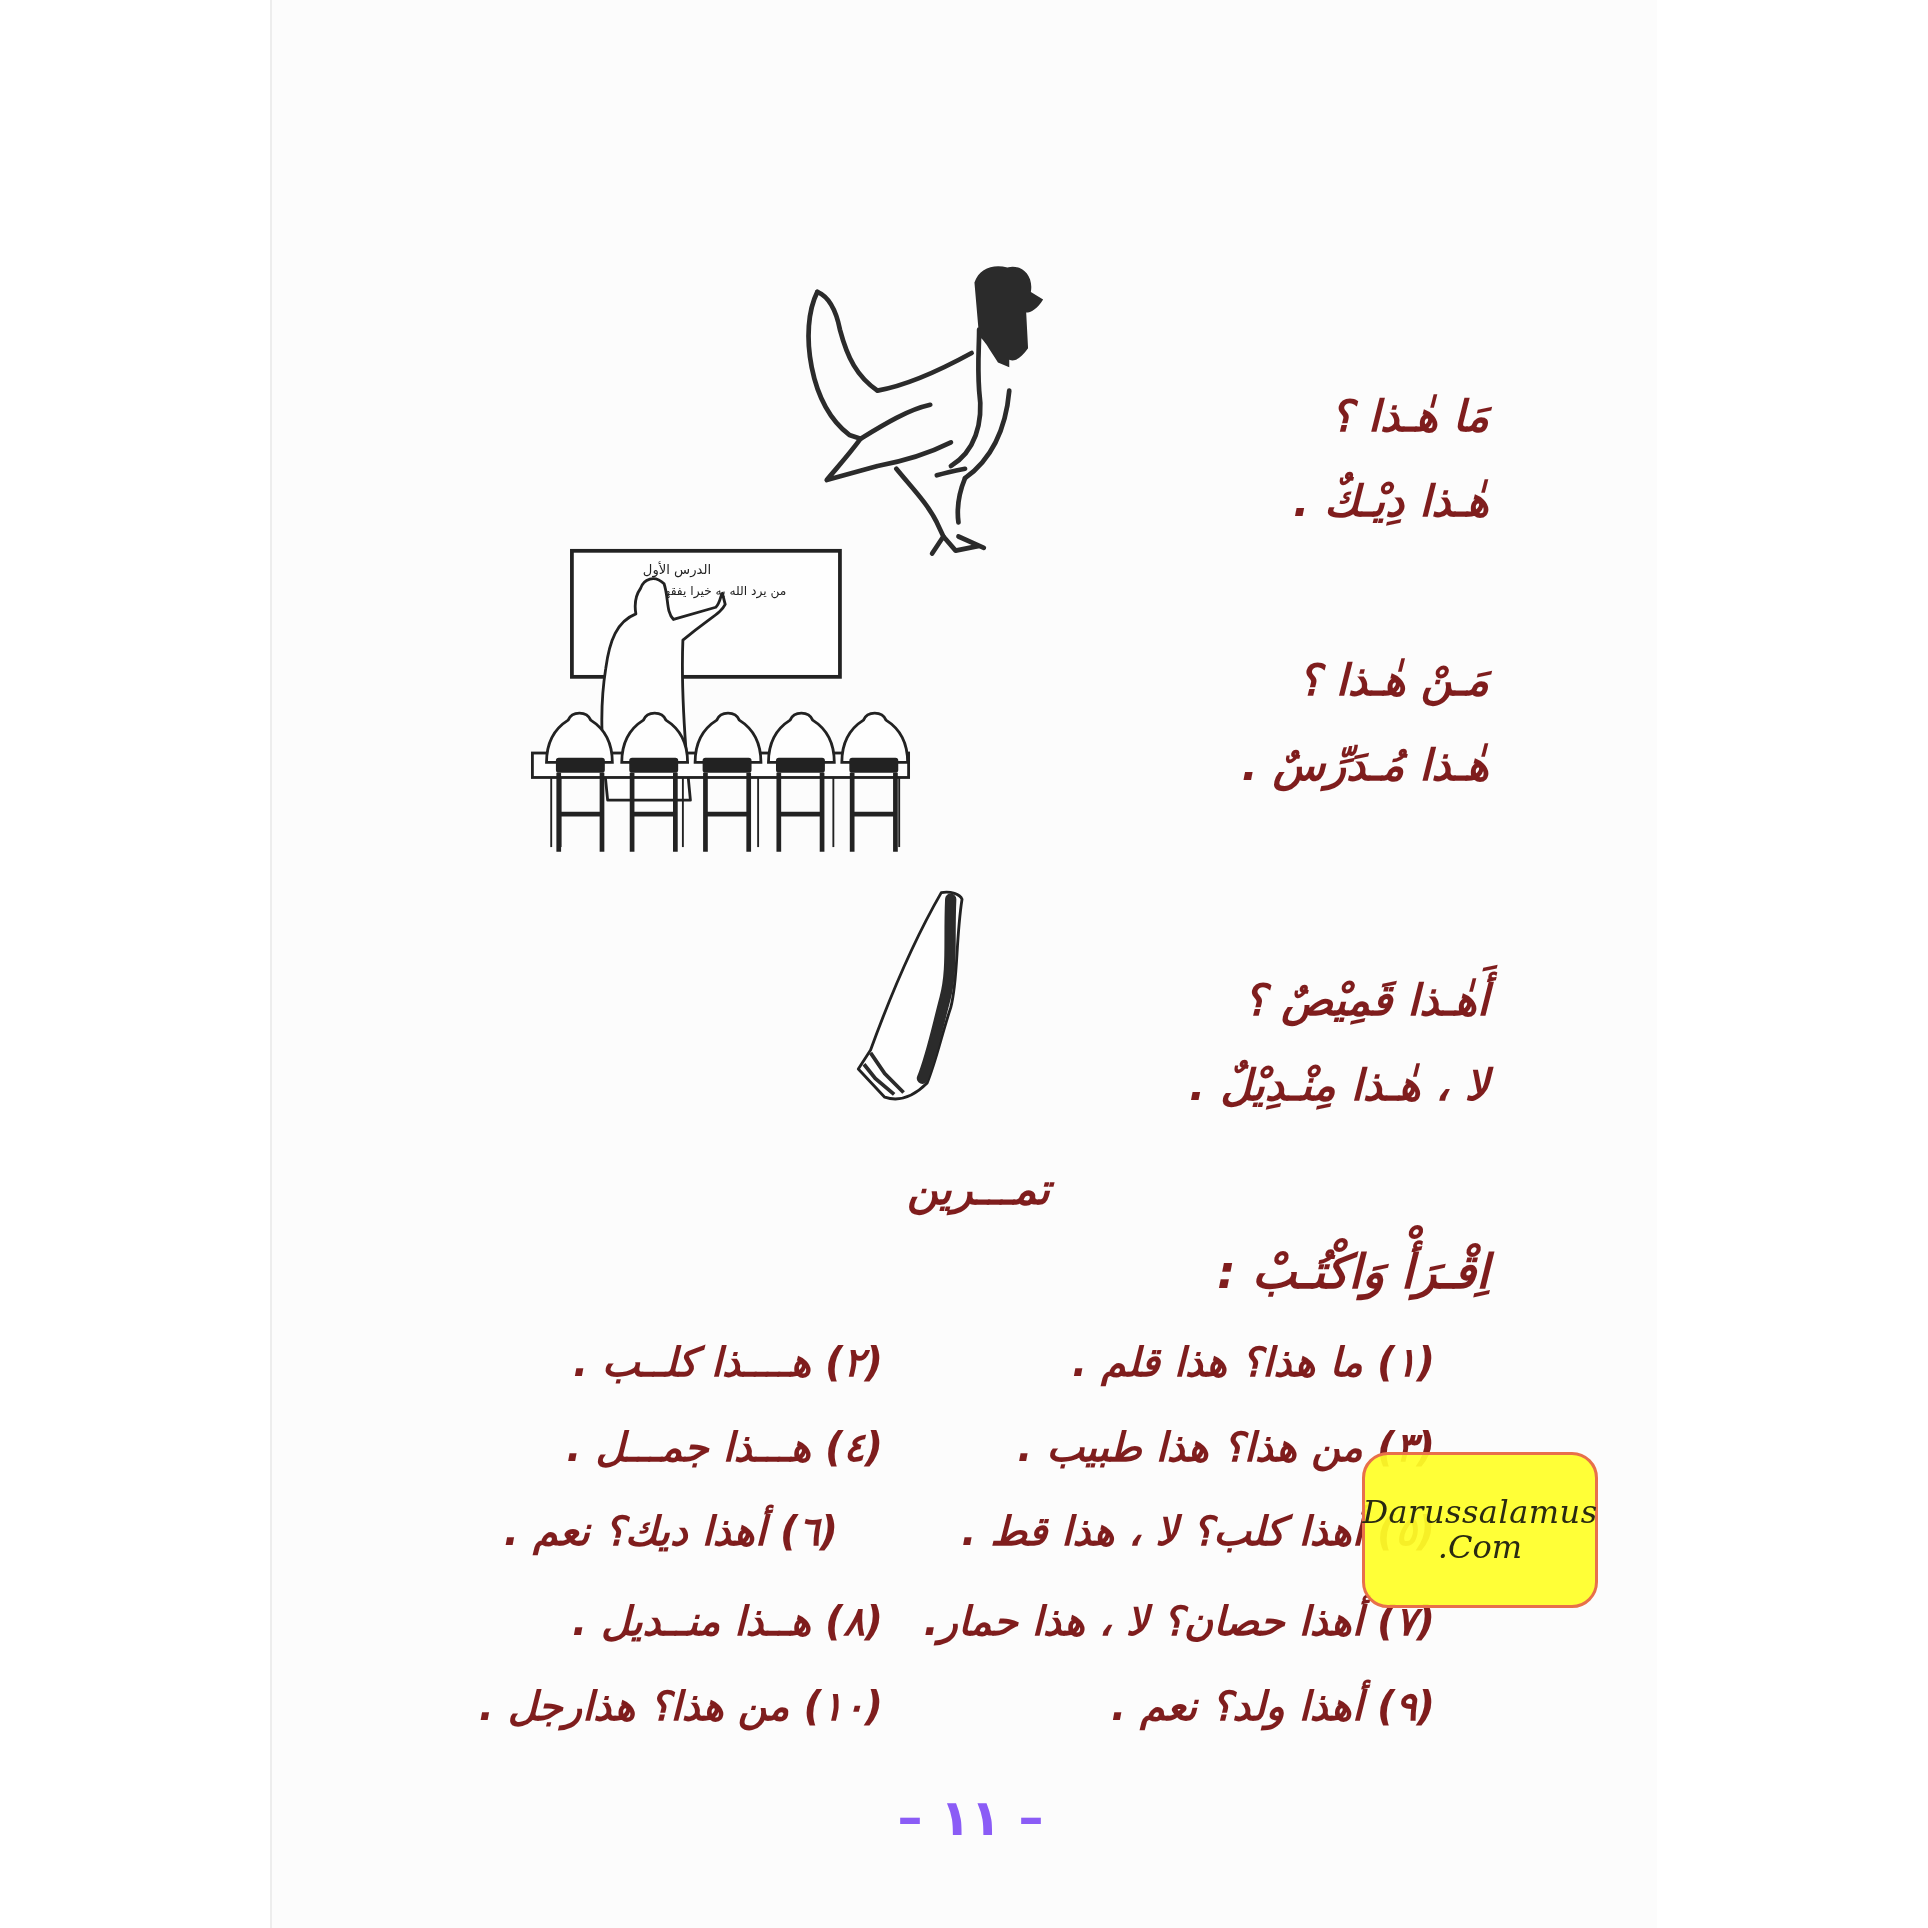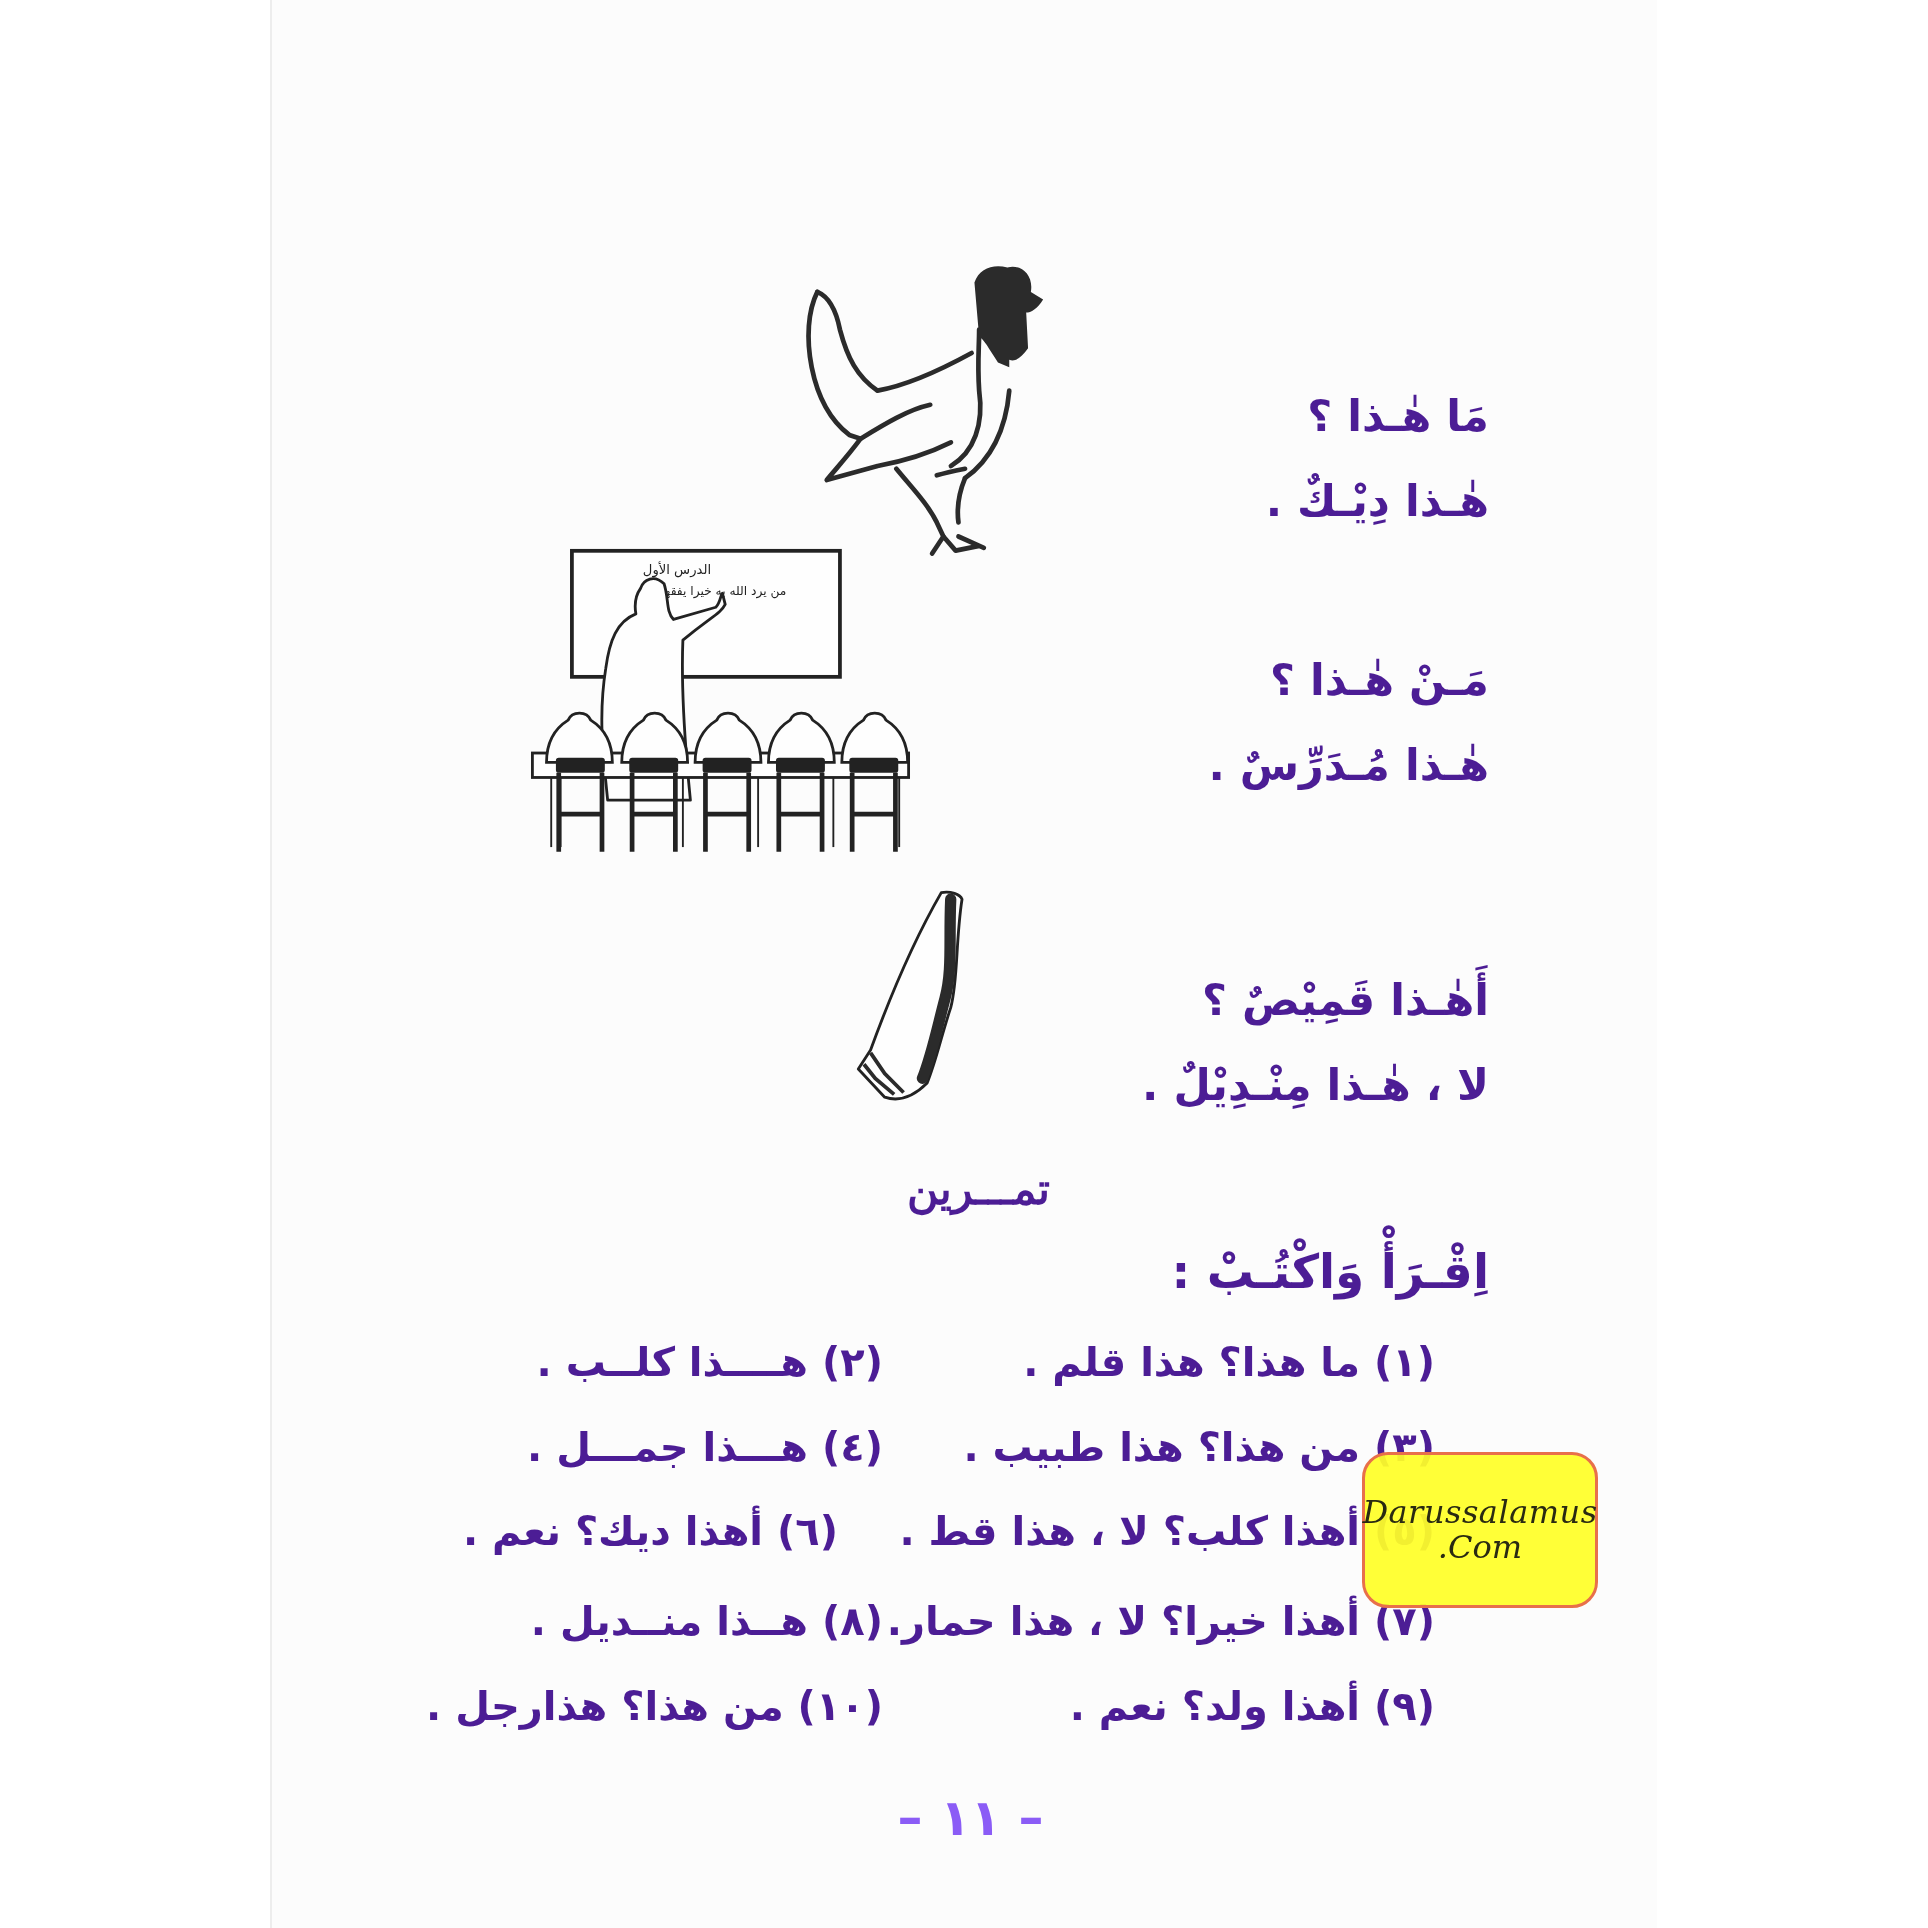--- a/index.html
+++ b/index.html
@@ -24,22 +24,23 @@
       background: #fcfcfc;
       border-left: 2.8px solid #ededed;
       box-sizing: border-box;
     }
     .ar {
       position: absolute;
       direction: rtl;
       unicode-bidi: plaintext;
       white-space: nowrap;
       font-family: "DejaVu Sans", sans-serif;
-      color: #4c1d95;
+      color: #7f1d1d;
       line-height: 1;
+      font-style: italic;
     }
     .lesson-line {
       font-size: 43px;
       font-weight: bold;
       letter-spacing: 0.9px;
     }
     .exercise-title {
       font-size: 43px;
       font-weight: bold;
       font-family: "DejaVu Serif", serif;
@@ -188,21 +189,21 @@
 <div class="ar ex-item" style="right:493px; top:1427px;">
   <span>(٣)</span>
   <span>من هذا؟ هذا طبيب .</span>
 </div>
 <div class="ar ex-item" style="right:493px; top:1511px;">
   <span>(٥)</span>
   <span>أهذا كلب؟ لا ، هذا قط .</span>
 </div>
 <div class="ar ex-item" style="right:493px; top:1601px;">
   <span>(٧)</span>
-  <span>أهذا خيرا؟ لا ، هذا حمار.</span>
+  <span>أهذا حصان؟ لا ، هذا حمار.</span>
 </div>
 <div class="ar ex-item" style="right:493px; top:1686px;">
   <span>(٩)</span>
   <span>أهذا ولد؟ نعم .</span>
 </div>
 
 <div class="ar ex-item" style="right:1045px; top:1342px;">
   <span>(٢)</span>
   <span>هــــذا كلــب .</span>
 </div>

